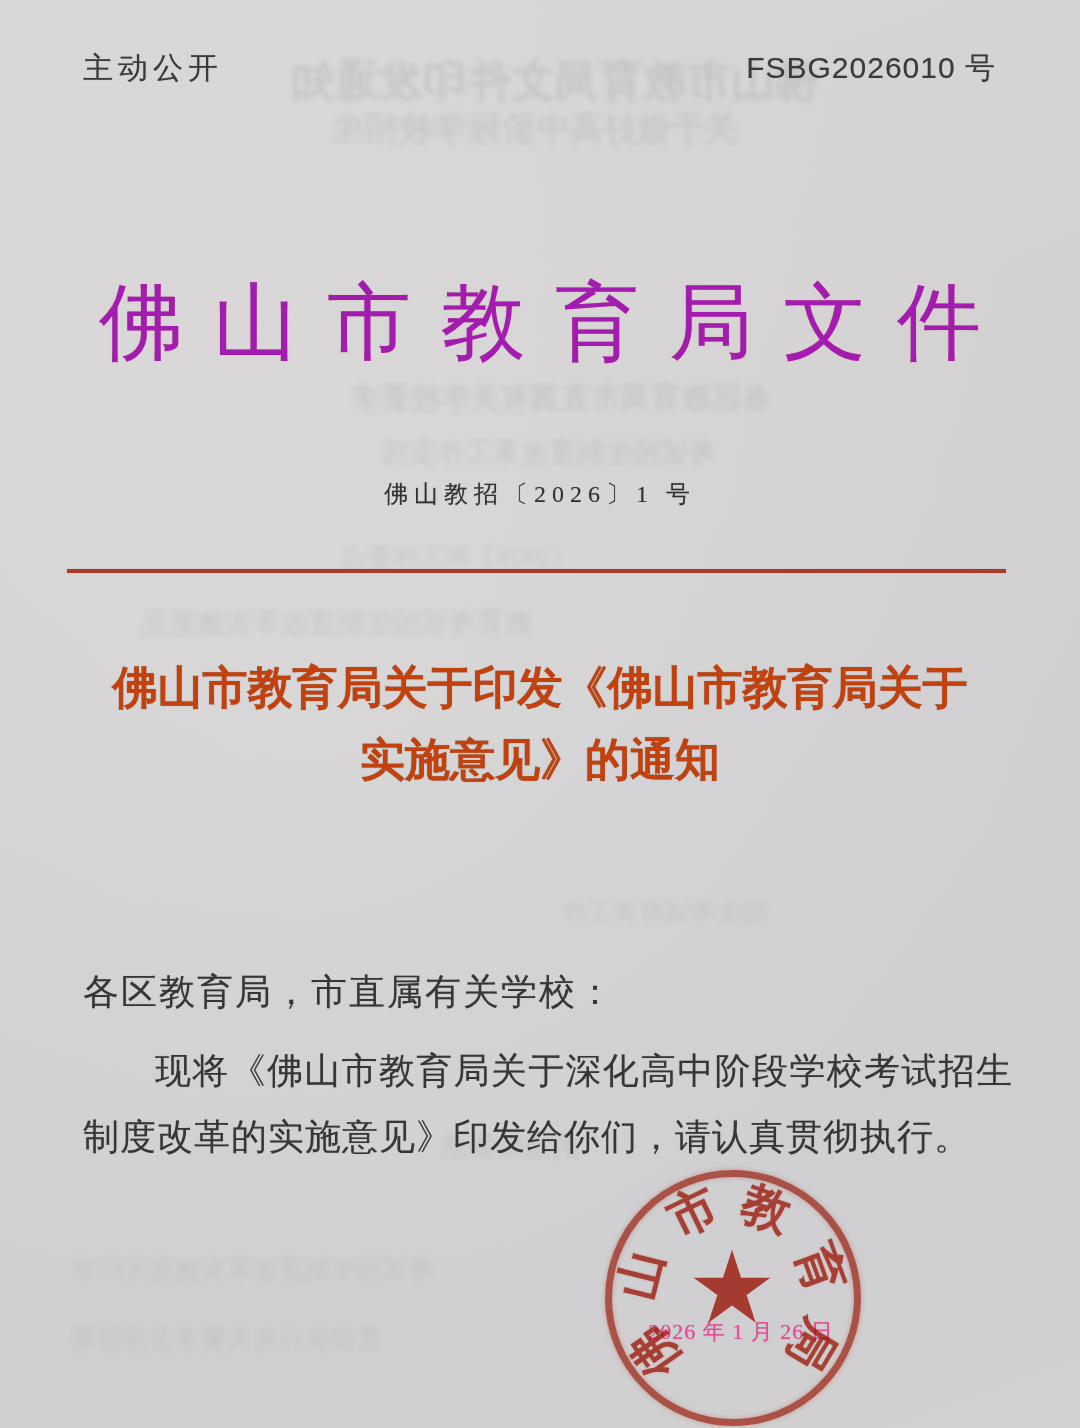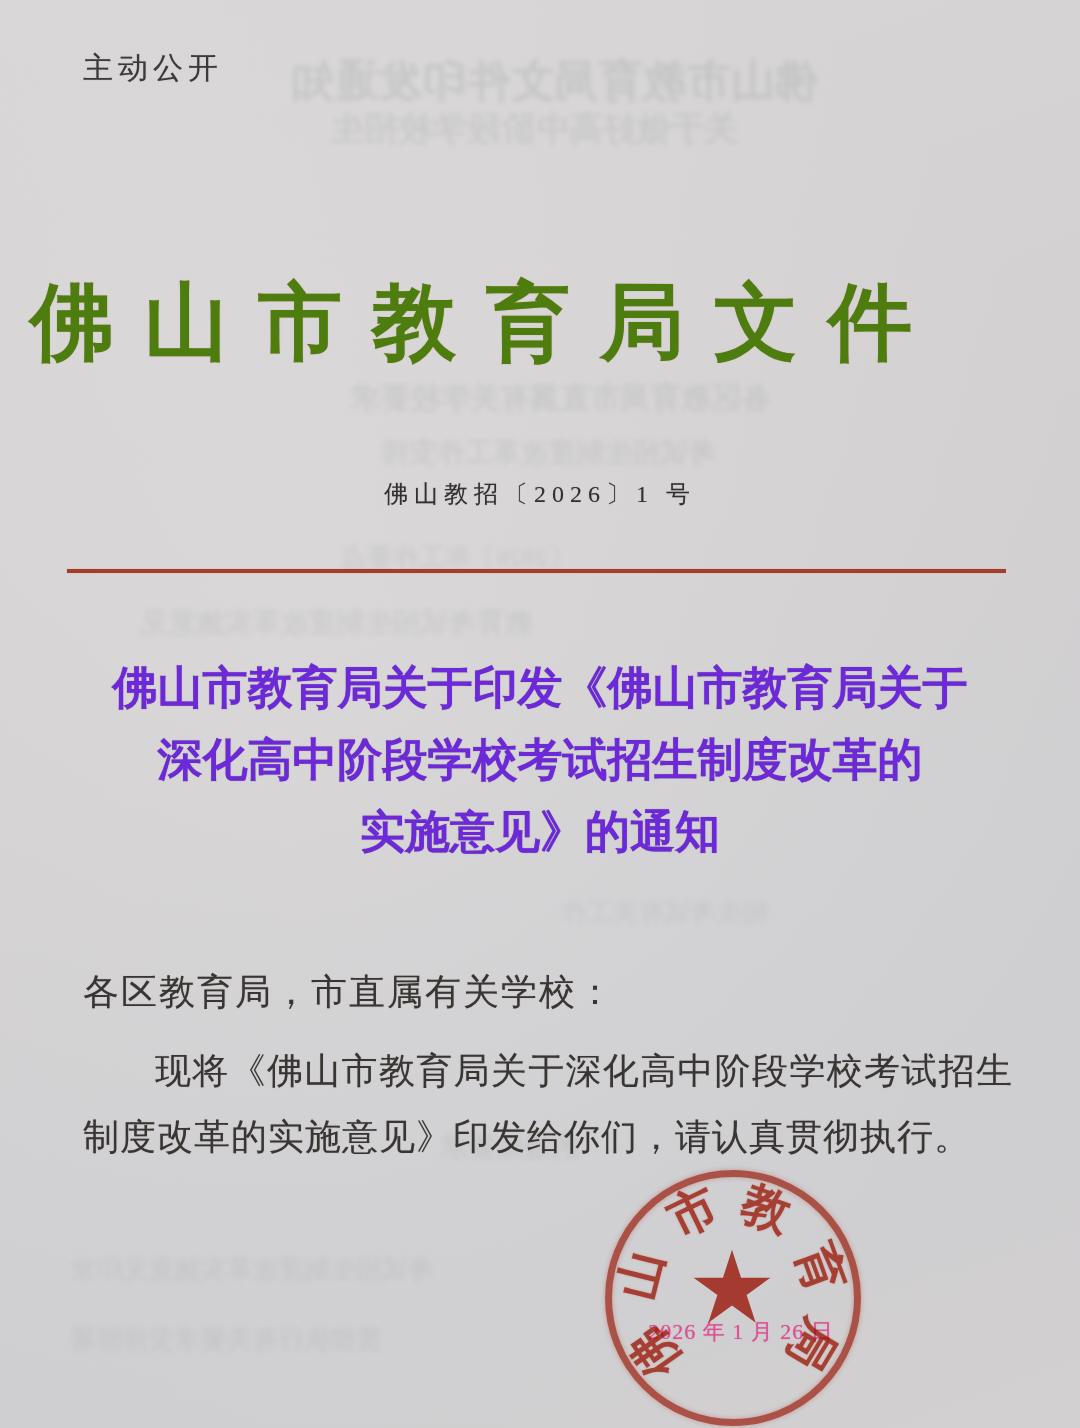--- a/index.html
+++ b/index.html
@@ -12,33 +12,33 @@
   .sheen{position:absolute;inset:0;pointer-events:none;
     background:radial-gradient(ellipse at 30% 45%, rgba(255,255,255,0.06), rgba(0,0,0,0.02) 75%);}
   
   .header-row{position:absolute;left:83px;right:84px;top:48px;display:flex;
     justify-content:space-between;align-items:flex-start;
     font-family:"Liberation Sans","DejaVu Sans",sans-serif;
     font-size:30px;color:#3a3a3c;text-shadow:0 0 1px rgba(40,40,40,.35);}
   .classification{letter-spacing:5px;}
   .ref-code{letter-spacing:1px;}
   
-  .masthead{position:absolute;left:0;right:0;top:266px;text-align:left;
-    font-size:84px;font-weight:bold;color:#4d7c0f;
+  .masthead{position:absolute;left:0;right:0;top:266px;text-align:center;
+    font-size:84px;font-weight:normal;color:#a21caf;
     letter-spacing:30px;text-indent:30px;white-space:nowrap;
     text-shadow:0 0 1px rgba(197,66,28,.4);}
   
   .doc-number{position:absolute;left:0;right:0;top:478px;text-align:center;
     font-size:24px;color:#34302f;letter-spacing:6px;text-shadow:0 0 1px rgba(40,40,40,.3);}
   
   .red-rule{position:absolute;left:67px;width:939px;top:569px;height:4px;
     background:#a63c2a;box-shadow:0 0 1px rgba(166,60,42,.6);}
   
   .doc-title{position:absolute;left:40px;right:40px;top:652px;text-align:center;
-    font-size:45px;font-weight:bold;color:#6d28d9;line-height:72px;
+    font-size:45px;font-weight:bold;color:#c2410c;line-height:72px;
     text-shadow:0 0 1px rgba(20,20,20,.45);}
   
   .body-block{position:absolute;left:83px;width:930px;top:928px;
     font-size:36px;color:#393533;text-shadow:0 0 1px rgba(40,40,40,.3);margin-top:40px;}
   .salutation{letter-spacing:2px;line-height:48px;}
   .paragraph{margin-top:22px;text-indent:2em;text-align:justify;
     line-height:66px;letter-spacing:1px;}
   
   .ghost{position:absolute;transform:scaleX(-1);filter:blur(2.5px);
     color:#6f757b;font-weight:bold;white-space:nowrap;pointer-events:none;
@@ -82,31 +82,31 @@
     <span class="ghost" style="top:540px;left:340px;font-size:26px;opacity:.10;">〔2026〕年工作要点</span>
     <span class="ghost" style="top:604px;left:140px;font-size:28px;opacity:.10;">教育考试招生制度改革实施意见</span>
     <span class="ghost" style="top:895px;left:560px;font-size:26px;opacity:.09;">招生考试有关工作</span>
     <span class="ghost" style="top:1128px;left:440px;font-size:28px;opacity:.10;">的通知要求</span>
     <span class="ghost" style="top:1252px;left:70px;font-size:26px;opacity:.09;">考试招生制度改革实施意见印发</span>
     <span class="ghost" style="top:1322px;left:70px;font-size:26px;opacity:.09;">贯彻执行有关要求安排部署</span>
   </div>
 
   <div class="header-row">
     <span class="classification">主动公开</span>
+    <span class="ref-code">FSBG2026010 号</span>
   </div>
 
   <div class="masthead">佛山市教育局文件</div>
 
   <div class="doc-number">佛山教招〔2026〕1 号</div>
 
   <div class="red-rule"></div>
 
   <div class="doc-title">
     <div>佛山市教育局关于印发《佛山市教育局关于</div>
-    <div>深化高中阶段学校考试招生制度改革的</div>
     <div>实施意见》的通知</div>
   </div>
 
   <div class="body-block">
     <div class="salutation">各区教育局，市直属有关学校：</div>
     <div class="paragraph">现将《佛山市教育局关于深化高中阶段学校考试招生制度改革的实施意见》印发给你们，请认真贯彻执行。</div>
   </div>
 
   <div class="sign-date">2026 年 1 月 26 日</div>
 

